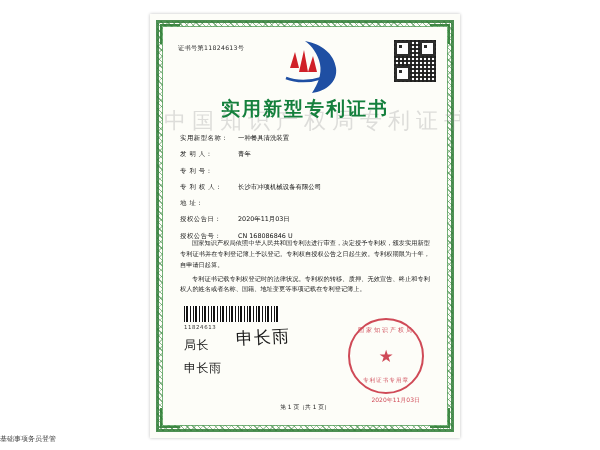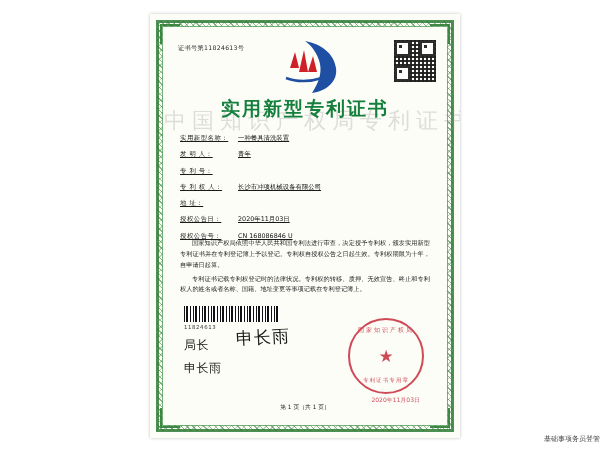--- a/index.html
+++ b/index.html
@@ -140,21 +140,20 @@
   .fields {
     position: absolute;
     left: 10px; right: 10px; top: 100px;
     font-size: 6.4px;
     line-height: 1.45;
   }
   .row {
     display: flex;
     align-items: flex-end;
     margin-bottom: 7px;
-    text-decoration: underline;
   }
   .row .lbl {
     flex: 0 0 58px;
     letter-spacing: .5px;
     color: #1b1b1b;
   }
   .row .val {
     flex: 1 1 auto;
     color: #111;
   }
@@ -247,21 +246,21 @@
     left: 0; right: 0; bottom: 6px;
     text-align: center;
     font-size: 5.8px;
     color: #222;
   }
 
   .scan-footer {
     position: absolute;
     left: 0; right: 0;
     bottom: 6px;
-    text-align: right;
+    text-align: left;
     font-size: 7px;
     color: #444;
     font-family: "DejaVu Sans", sans-serif;
   }
 </style>
 </head>
 <body>
 
 <div id="scan">
 

